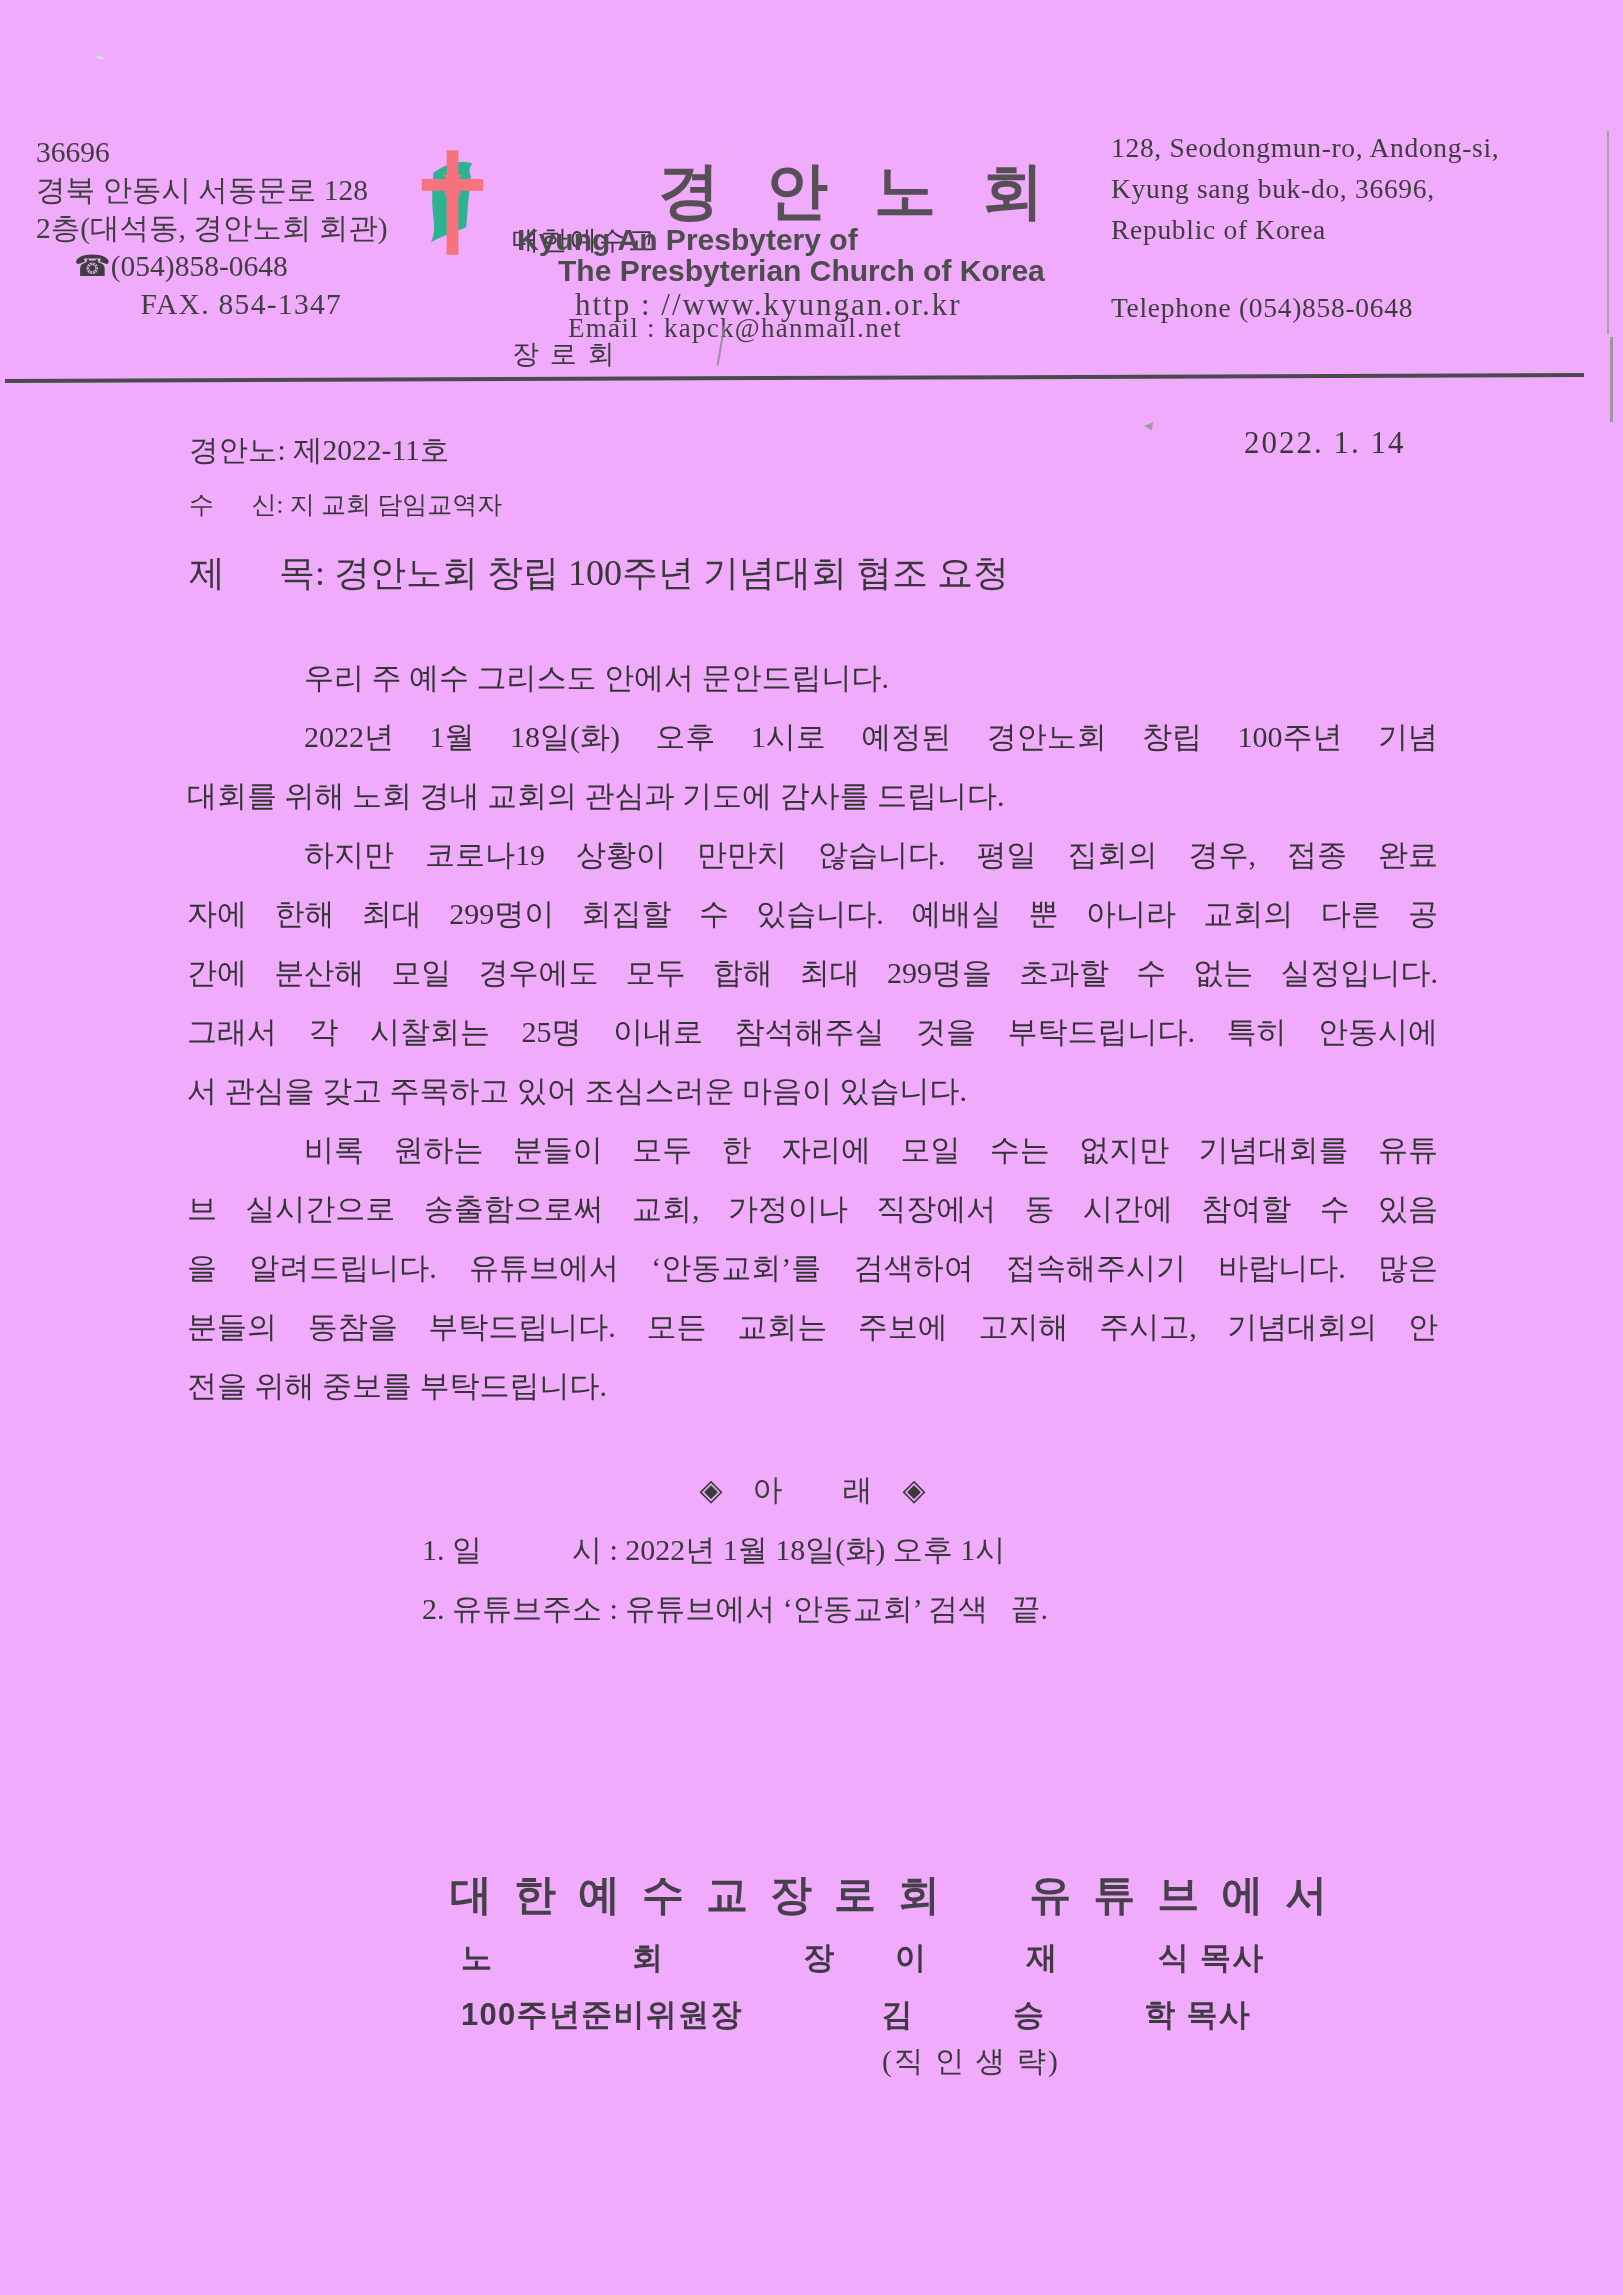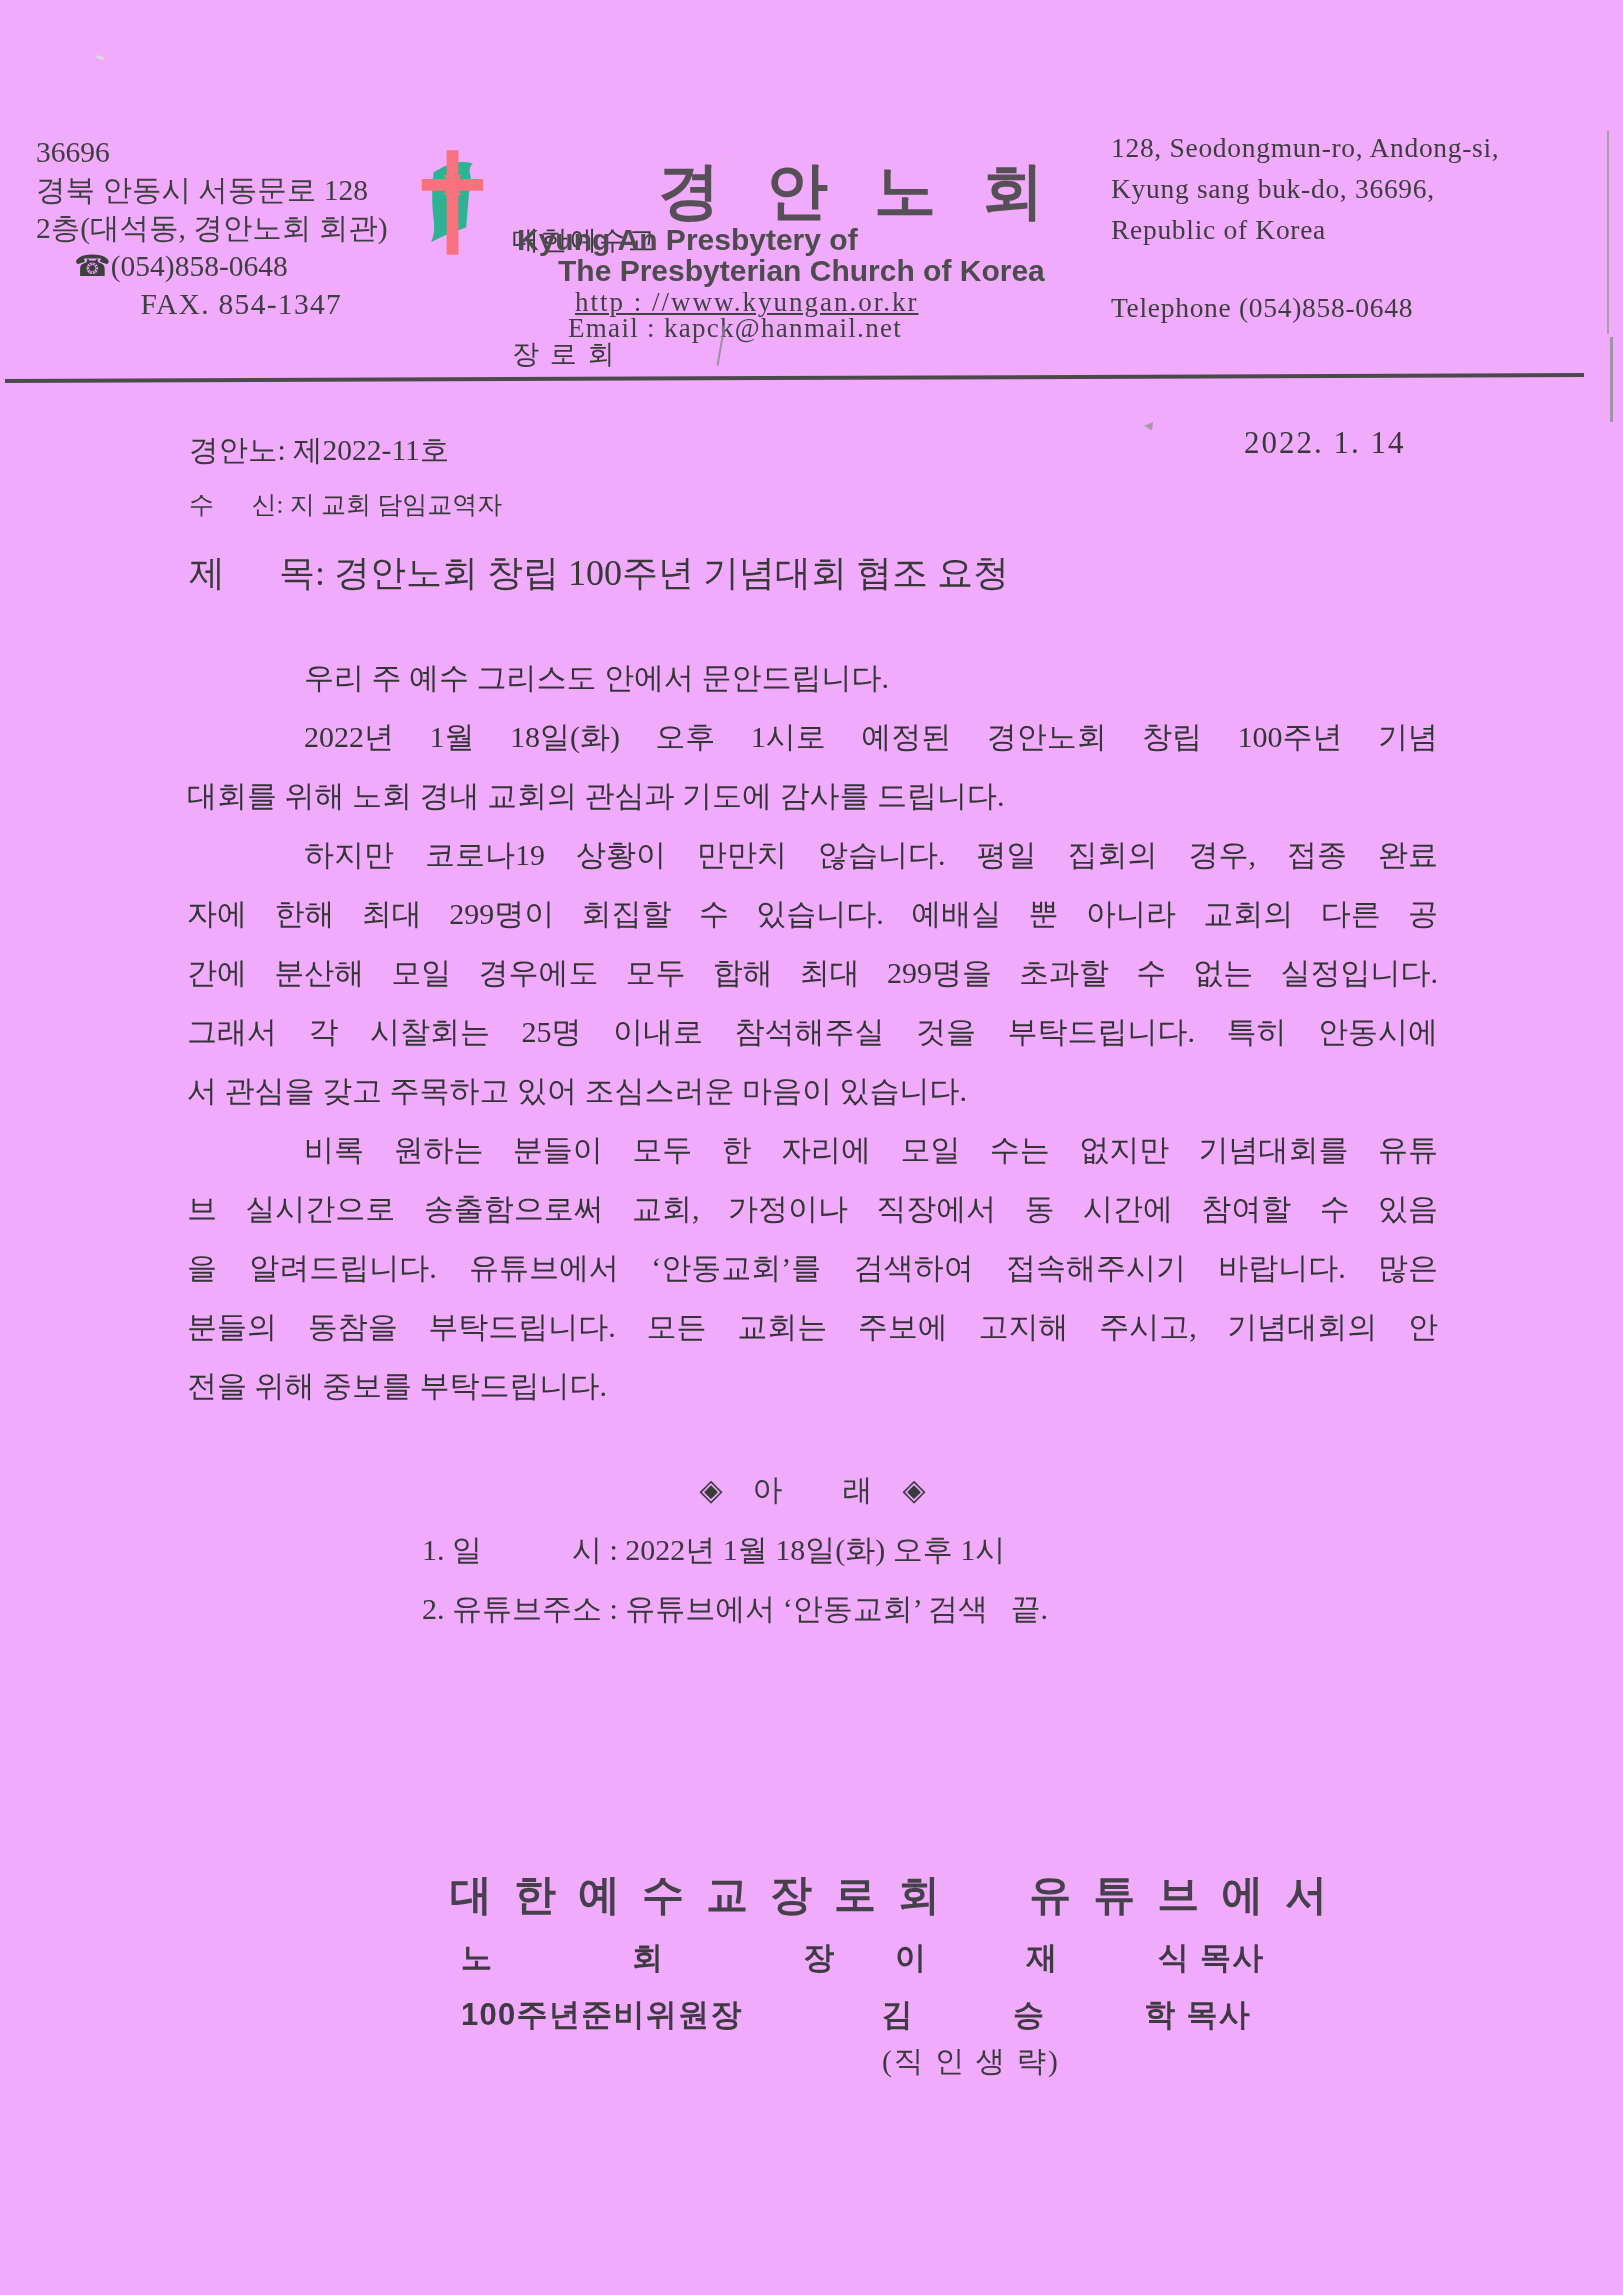--- a/index.html
+++ b/index.html
@@ -14,21 +14,21 @@
 
   #logo{left:414px;top:149px;width:77px;height:111px;}
 
   #org-small{left:512px;top:145px;font-size:27px;line-height:38px;color:#3a3a3a;white-space:pre;letter-spacing:2px;}
   #title-kr{left:658px;top:149px;font-size:62px;font-weight:bold;white-space:pre;letter-spacing:14.4px;
             color:#564f55;font-family:"Liberation Sans","DejaVu Sans",sans-serif;}
   #org-en1{left:517px;top:223px;font-size:30px;font-weight:bold;color:#4c4c4c;
            font-family:"Liberation Sans","DejaVu Sans",sans-serif;}
   #org-en2{left:558px;top:254px;font-size:30px;font-weight:bold;color:#4c4c4c;
            font-family:"Liberation Sans","DejaVu Sans",sans-serif;}
-  #org-web{left:575px;top:287px;font-size:27px;letter-spacing:2px;color:#414141;text-decoration:underline;}
+  #org-web{left:575px;top:287px;font-size:31px;letter-spacing:2px;color:#414141;}
   #org-email{left:568px;top:313px;font-size:27px;letter-spacing:1.3px;color:#414141;}
 
   #lh-right{left:1111px;top:127px;font-size:27.5px;line-height:41px;letter-spacing:0.7px;color:#3d3d3d;}
   #lh-tel{left:1111px;top:292px;font-size:27.5px;letter-spacing:0.7px;color:#3d3d3d;}
 
   #rule{left:5.2px;top:376px;width:1579px;height:3.9px;background:#4a4a4a;transform:rotate(-0.22deg);}
 
   
   #doc-no{left:189px;top:431px;font-size:29.5px;white-space:pre;}
   #doc-date{left:1244px;top:425px;font-size:31px;letter-spacing:2px;}

